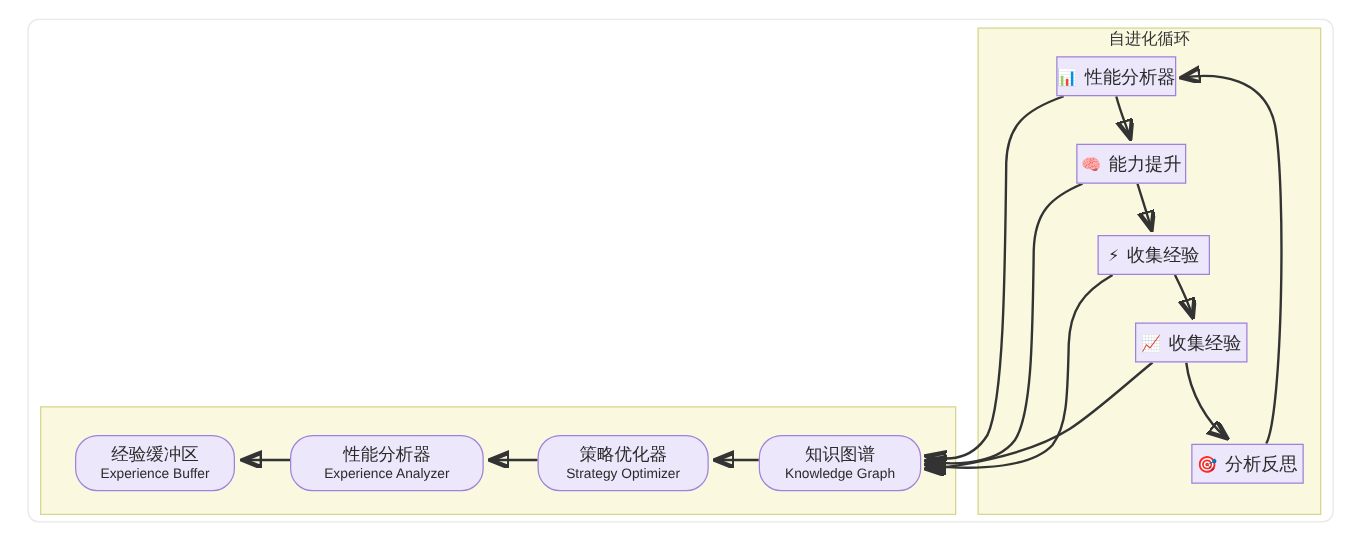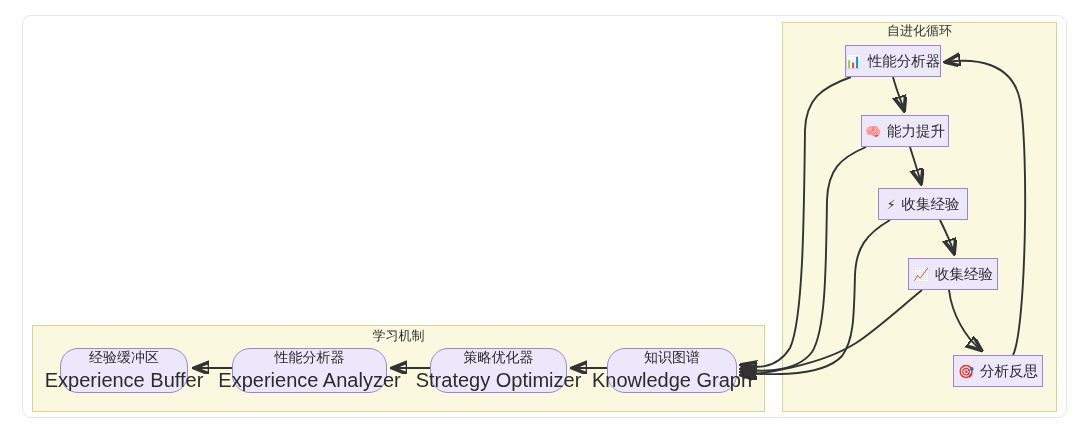--- a/index.html
+++ b/index.html
@@ -26,21 +26,21 @@
   #label-evolution{left:782px;top:21px;width:275px;line-height:20px;}
   #label-learning{left:32px;top:326px;width:733px;line-height:20px;}
 
   .node{
     position:absolute;background:#ECE7FB;border:1px solid #9F82DA;
     box-sizing:border-box;display:flex;align-items:center;justify-content:center;
     color:#2b2b2b;font-size:14.5px;white-space:nowrap;
   }
   .node .ico{margin-right:6px;font-size:13px;line-height:1;display:inline-block;}
   .node-2line{flex-direction:column;line-height:1.32;font-size:14px;border-radius:18px;}
-  .node-2line .en{font-size:20px;}
+  .node-2line .en{font-size:11px;}
 
   #n-collect{left:845px;top:45px;width:96px;height:32px;}
   #n-analyze{left:861px;top:115px;width:88px;height:32px;}
   #n-optimize{left:878px;top:188px;width:90px;height:32px;}
   #n-improve{left:908px;top:258px;width:90px;height:32px;}
   #n-execute{left:953px;top:355px;width:90px;height:32px;}
 
   #n-buffer{left:60px;top:348px;width:128px;height:45px;}
   #n-perf{left:232px;top:348px;width:155px;height:45px;text-align:center;}
   #n-strategy{left:430px;top:348px;width:137px;height:45px;}
@@ -53,21 +53,20 @@
 <body>
 
 <div id="root">
 
   <div class="outer-frame"></div>
 
   <div class="cluster" id="cluster-evolution"></div>
   <div class="cluster-label" id="label-evolution">自进化循环</div>
 
   <div class="cluster" id="cluster-learning"></div>
-  <div class="cluster-label" id="label-learning">学习机制</div>
 
   <svg id="edges" viewBox="0 0 1080 431">
     <defs>
       <marker id="ah" markerWidth="9" markerHeight="9" refX="7.6" refY="3.2" orient="auto" markerUnits="strokeWidth">
         <path d="M0,0 L8,3.2 L0,6.4 z" fill="#333333" stroke="none"></path>
       </marker>
     </defs>
 
     <path d="M893,77 C897,92 901,100 904,110" marker-end="url(#ah)"></path>
 

